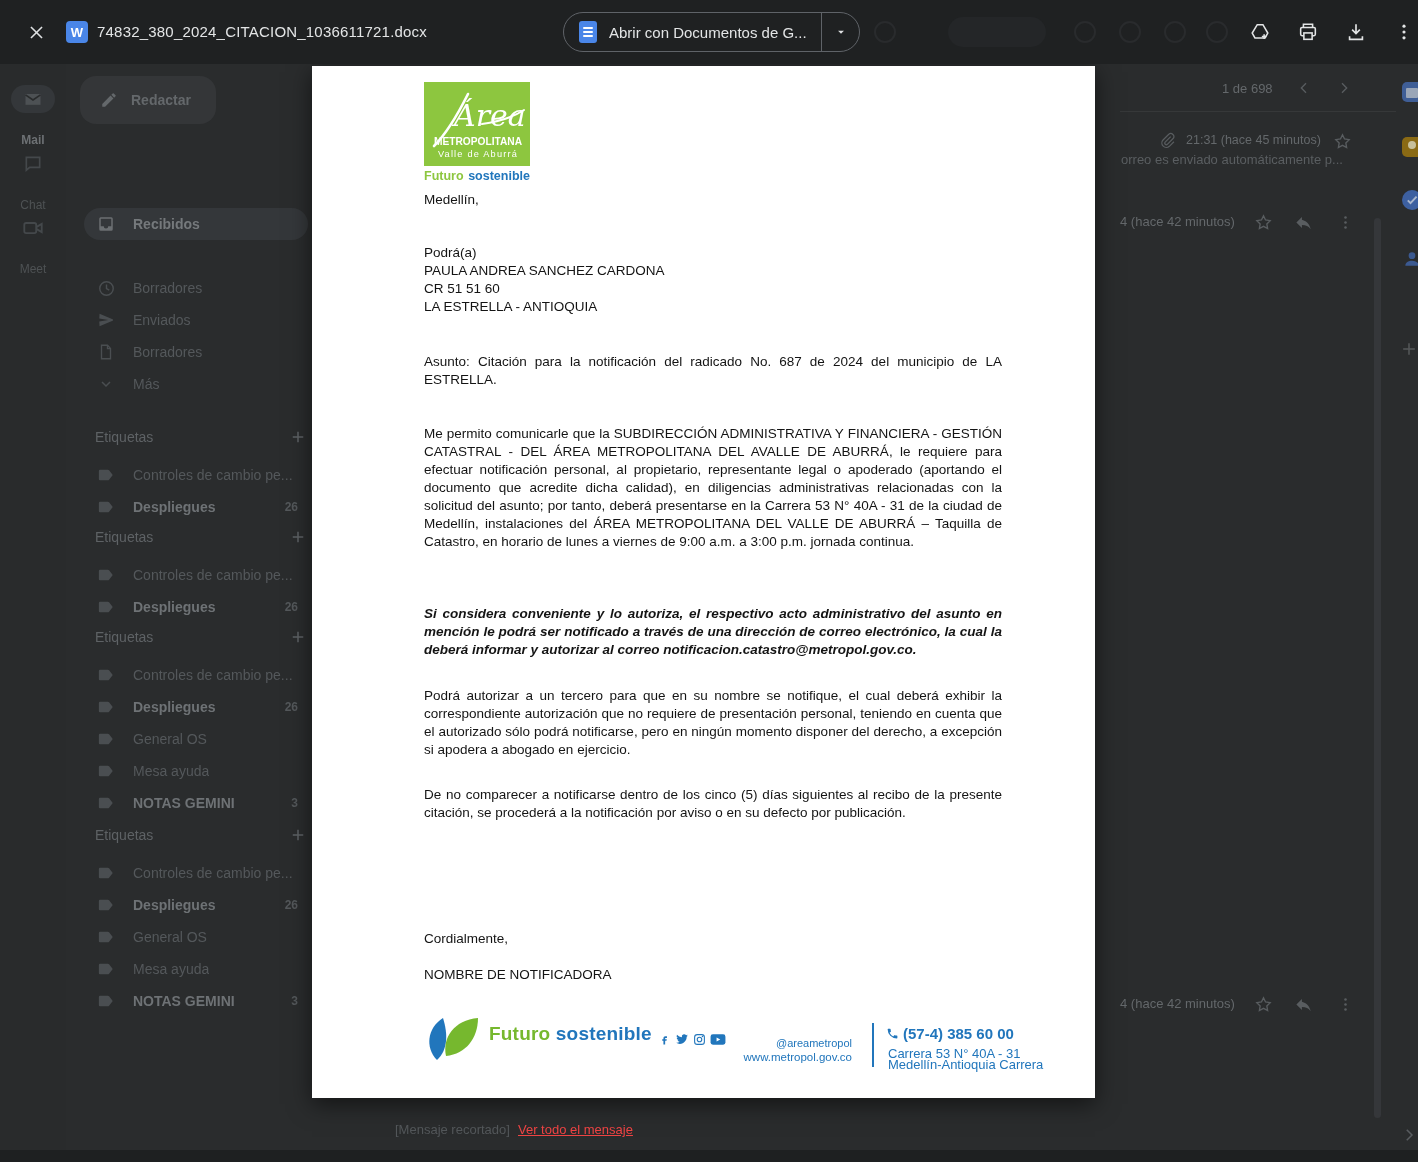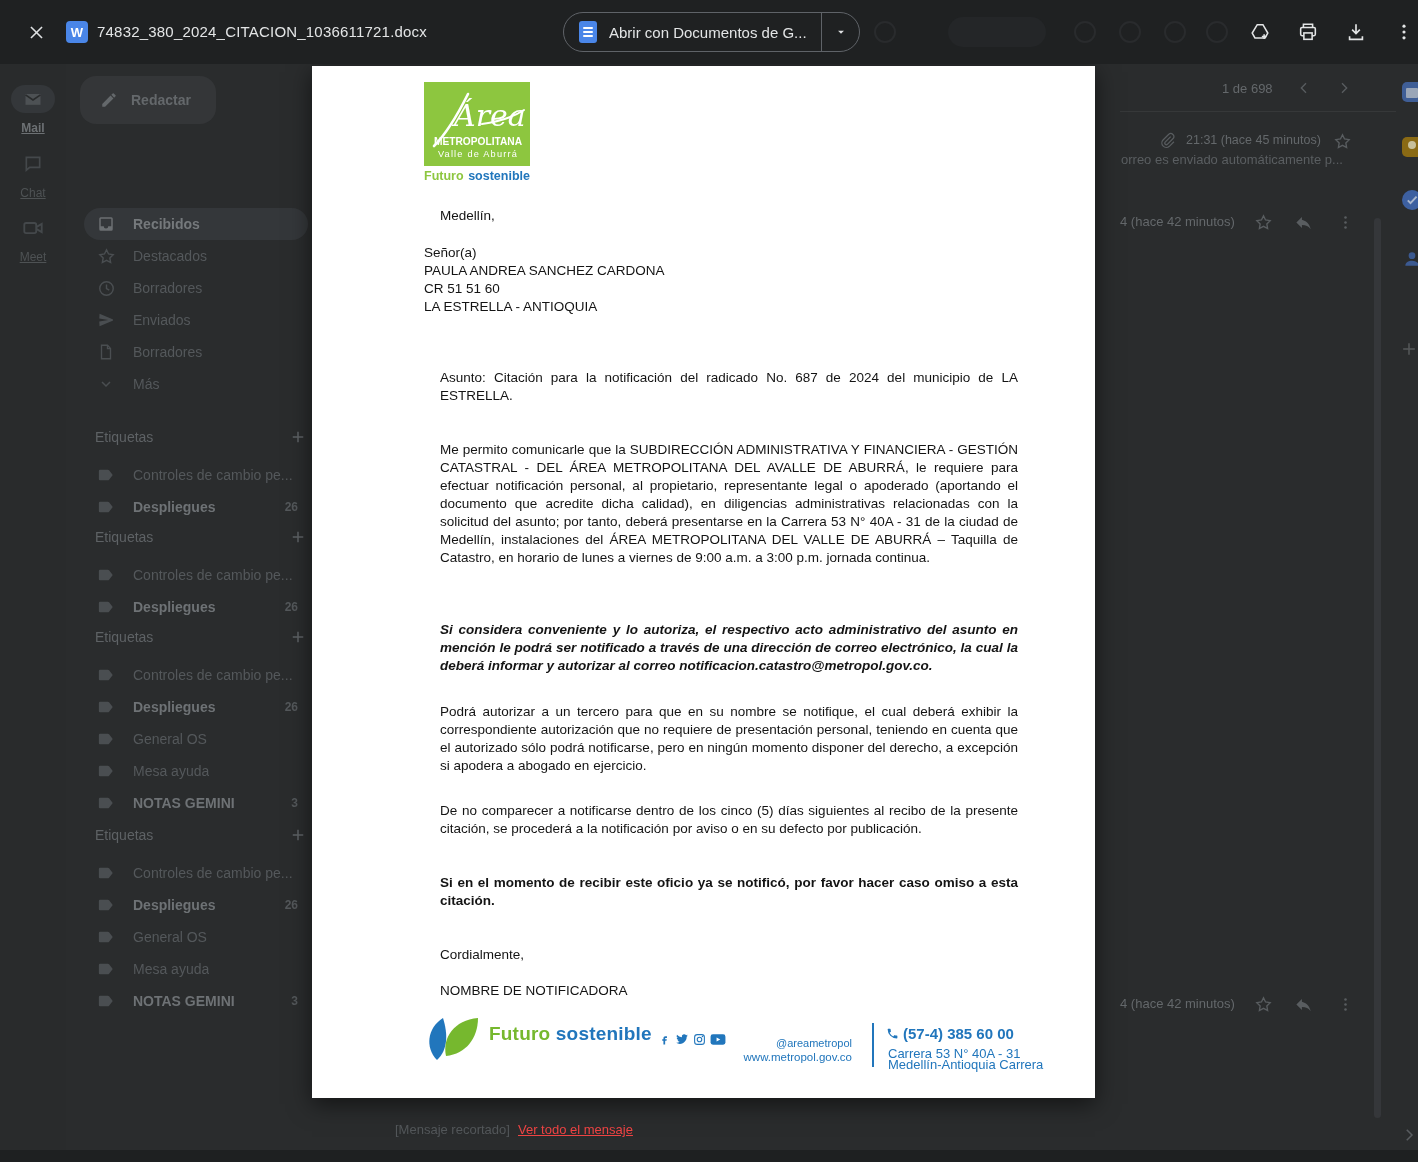--- a/index.html
+++ b/index.html
@@ -27,21 +27,21 @@
   .ghost-dot{width:22px;height:22px;border-radius:50%;border:2px solid #292b2d;top:21px;}
   .hdr-ic{position:absolute;top:12px;width:40px;height:40px;border-radius:50%;color:#e3e5e6;
           display:flex;align-items:center;justify-content:center;}
 
   
   .rail{position:absolute;left:0;top:64px;width:66px;bottom:0;background:#292b2c;}
   .rail .slot{position:absolute;left:0;width:66px;text-align:center;color:#4e5254;}
   .rail .pill{margin:0 auto;width:44px;height:28px;border-radius:14px;display:flex;
               align-items:center;justify-content:center;}
   .rail .pill.on{background:#34373a;}
-  .rail .rlabel{font-size:12px;margin-top:8px;text-decoration:underline;}
+  .rail .rlabel{font-size:12px;margin-top:20px;}
   .rail .bright{color:#6d7174;font-weight:bold;}
 
   
   .sidebar{position:absolute;left:66px;top:64px;width:254px;bottom:0;}
   .compose{position:absolute;left:14px;top:12px;width:136px;height:48px;border-radius:16px;
            background:#343638;display:flex;align-items:center;color:#64686b;font-size:14px;font-weight:bold;}
   .compose svg{margin-left:20px;margin-right:13px;}
   .nav-row{position:absolute;left:18px;width:224px;height:32px;border-radius:16px;display:flex;
            align-items:center;color:#54585b;font-size:14px;}
   .nav-row .ni{width:20px;height:20px;margin-left:12px;display:flex;align-items:center;justify-content:center;color:#4a4e51;flex:none;}
@@ -61,21 +61,21 @@
   .scrollcol{position:absolute;left:1374px;top:218px;width:7px;height:900px;background:#35373a;border-radius:4px;}
   .side-ic{position:absolute;left:1402px;width:20px;height:20px;border-radius:5px;}
 
   
   .clip-row{position:absolute;top:1122px;font-size:13px;white-space:nowrap;}
   .bottom-band{position:absolute;left:0;top:1150px;width:1418px;height:12px;background:#1e2021;}
 
   
   .doc{position:absolute;left:312px;top:66px;width:783px;height:1032px;background:#fff;z-index:20;
        box-shadow:0 6px 22px rgba(0,0,0,.55);color:#141414;}
-  .doc p{position:absolute;left:112px;width:578px;margin:16px;font-size:13.5px;line-height:18px;}
+  .doc p{position:absolute;left:112px;width:578px;margin:0;font-size:13.5px;line-height:18px;}
   .just{text-align:justify;}
   .bi{font-weight:bold;font-style:italic;}
   .b{font-weight:bold;}
   .logo-sq{position:absolute;left:112px;top:16px;width:106px;height:84px;background:#8dc63f;}
   .logo-tag{position:absolute;left:112px;top:103px;width:106px;display:flex;justify-content:space-between;
             font-size:12.5px;font-weight:bold;}
   .recip div{line-height:18px;font-size:13.5px;}
   .footer-tag{position:absolute;left:177px;top:957px;font-size:19px;font-weight:bold;letter-spacing:.2px;}
   .f-social{position:absolute;top:966px;color:#2176bc;}
   .f-handle{position:absolute;left:380px;top:971px;width:160px;text-align:right;font-size:11px;color:#2176bc;}
@@ -186,28 +186,20 @@
     </div>
 
     <div class="nav-row sel" style="top:144px">
       <span class="ni">
           <svg width="18" height="18" viewBox="0 0 24 24" fill="#6b6f72">
             <path d="M19 3H5a2 2 0 00-2 2v14a2 2 0 002 2h14a2 2 0 002-2V5a2 2 0 00-2-2zm0 12h-4a3 3 0 01-6 0H5V5h14v10z"></path>
           </svg>
         </span>
       <span class="nl">Recibidos</span>
     </div>
-    <div class="nav-row" style="top:176px">
-      <span class="ni">
-          <svg width="19" height="19" viewBox="0 0 24 24" fill="none" stroke="currentColor" stroke-width="1.8">
-            <path d="M12 3.6l2.6 5.2 5.8.9-4.2 4.1 1 5.8L12 16.9l-5.2 2.7 1-5.8-4.2-4.1 5.8-.9z"></path>
-          </svg>
-        </span>
-      <span class="nl">Destacados</span>
-    </div>
     <div class="nav-row" style="top:208px">
       <span class="ni">
           <svg width="19" height="19" viewBox="0 0 24 24" fill="none" stroke="currentColor" stroke-width="1.8">
             <circle cx="12" cy="12" r="8.5"></circle>
             <path d="M12 7v5.2l3.5 2"></path>
           </svg>
         </span>
       <span class="nl">Borradores</span>
     </div>
     <div class="nav-row" style="top:240px">
@@ -494,32 +486,31 @@
       </svg>
     </div>
     <div class="logo-tag">
       <span style="color:#8dc63f">Futuro</span>
       <span style="color:#2176bc">sostenible</span>
     </div>
 
     <p style="top:125px">Medellín,</p>
 
     <div class="recip" style="position:absolute;left:112px;top:178px">
-      <div>Señor(a)</div>
+      <div>Podrá(a)</div>
       <div>PAULA ANDREA SANCHEZ CARDONA</div>
       <div>CR 51 51 60</div>
       <div>LA ESTRELLA - ANTIOQUIA</div>
     </div>
 
     <p class="just" style="top:287px">Asunto: Citación para la notificación del radicado No. 687 de 2024 del municipio de LA ESTRELLA.</p>
     <p class="just" style="top:359px">Me permito comunicarle que la SUBDIRECCIÓN ADMINISTRATIVA Y FINANCIERA - GESTIÓN CATASTRAL - DEL ÁREA METROPOLITANA DEL AVALLE DE ABURRÁ, le requiere para efectuar notificación personal, al propietario, representante legal o apoderado (aportando el documento que acredite dicha calidad), en diligencias administrativas relacionadas con la solicitud del asunto; por tanto, deberá presentarse en la Carrera 53 N° 40A - 31 de la ciudad de Medellín, instalaciones del ÁREA METROPOLITANA DEL VALLE DE ABURRÁ – Taquilla de Catastro, en horario de lunes a viernes de 9:00 a.m. a 3:00 p.m. jornada continua.</p>
     <p class="just bi" style="top:539px">Si considera conveniente y lo autoriza, el respectivo acto administrativo del asunto en mención le podrá ser notificado a través de una dirección de correo electrónico, la cual la deberá informar y autorizar al correo notificacion.catastro@metropol.gov.co.</p>
     <p class="just" style="top:621px">Podrá autorizar a un tercero para que en su nombre se notifique, el cual deberá exhibir la correspondiente autorización que no requiere de presentación personal, teniendo en cuenta que el autorizado sólo podrá notificarse, pero en ningún momento disponer del derecho, a excepción si apodera a abogado en ejercicio.</p>
     <p class="just" style="top:720px">De no comparecer a notificarse dentro de los cinco (5) días siguientes al recibo de la presente citación, se procederá a la notificación por aviso o en su defecto por publicación.</p>
-    <p class="just b" style="top:792px">Si en el momento de recibir este oficio ya se notificó, por favor hacer caso omiso a esta citación.</p>
     <p style="top:864px">Cordialmente,</p>
     <p style="top:900px">NOMBRE DE NOTIFICADORA</p>
 
     <svg style="position:absolute;left:110px;top:944px" width="64" height="52" viewBox="0 0 64 52">
       <path d="M15 50 C3 38 5 18 21 8 C26 24 26 40 15 50 Z" fill="#2176bc"></path>
       <path d="M24 46 C20 28 32 10 56 8 C56 28 44 44 24 46 Z" fill="#76b82e"></path>
     </svg>
     <div class="footer-tag">
       <span style="color:#76b82e">Futuro</span>
       <span style="color:#2176bc"> </span>

